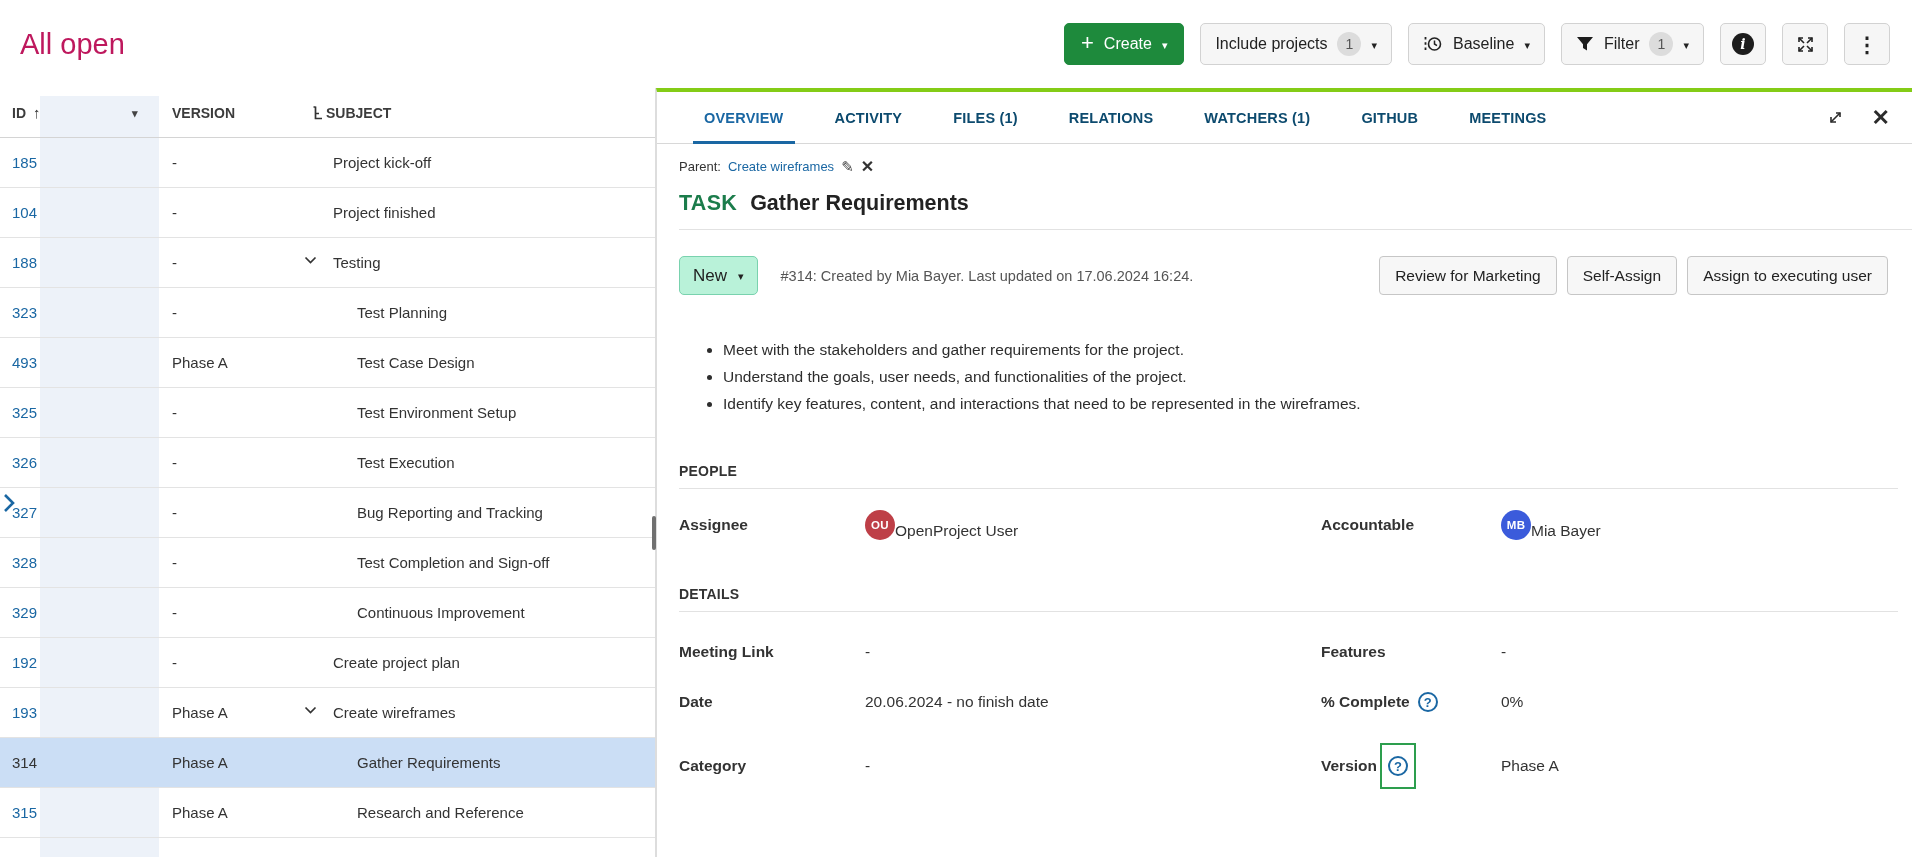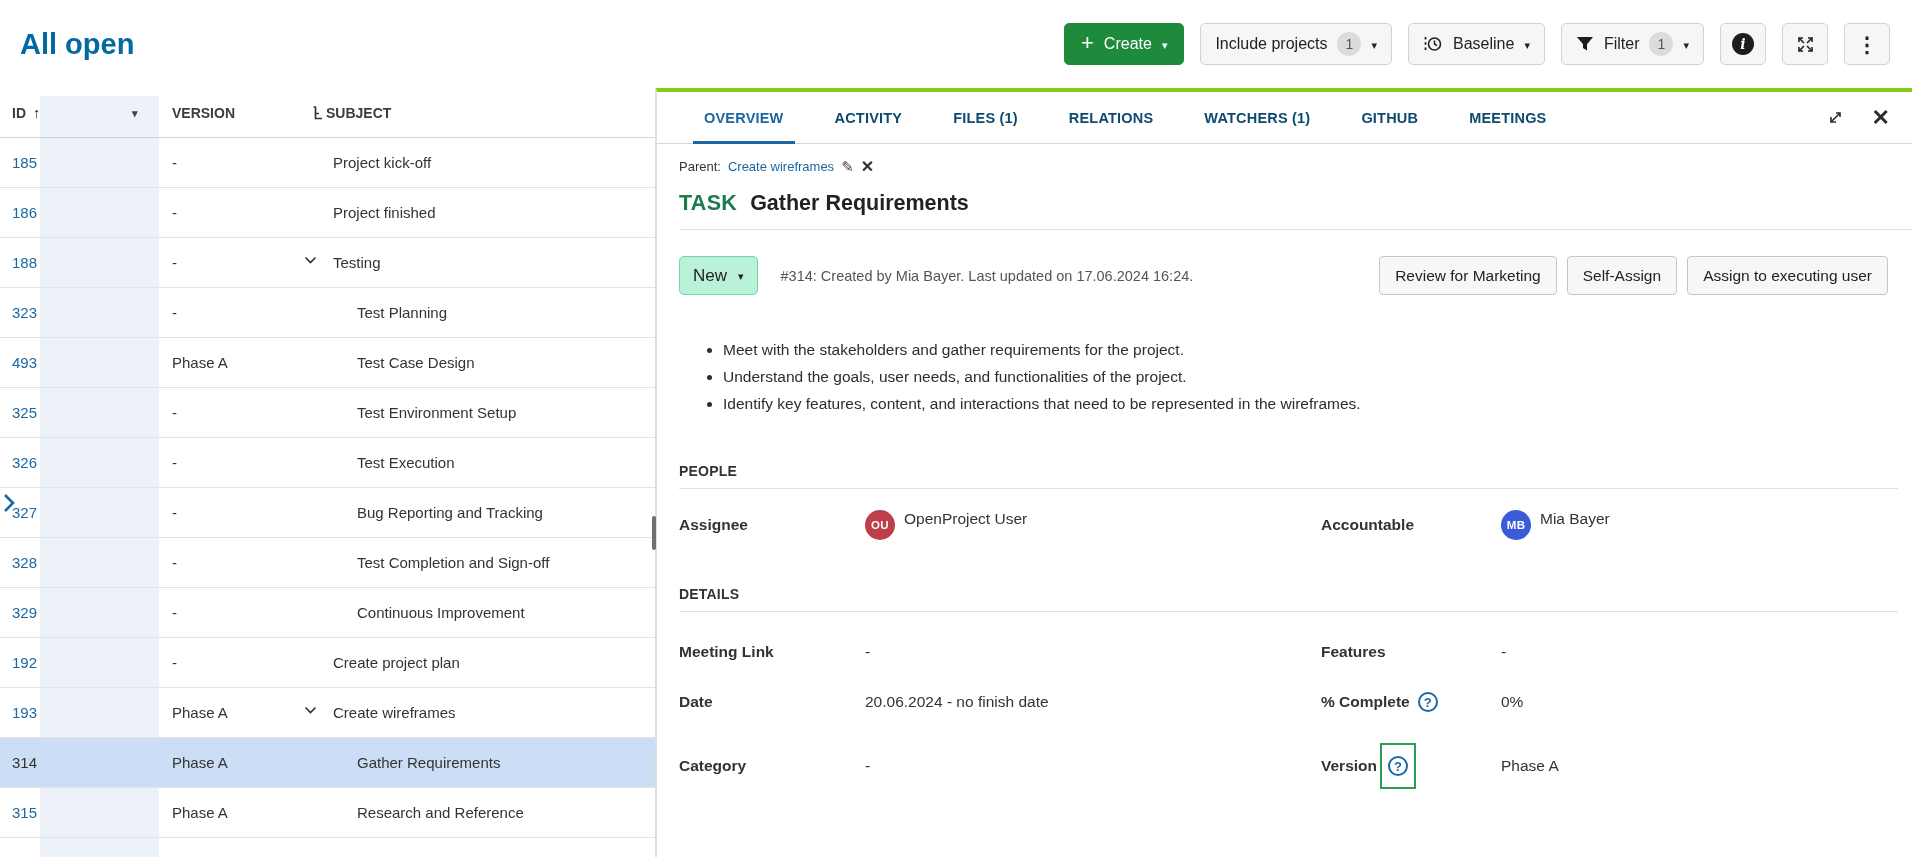--- a/index.html
+++ b/index.html
@@ -4,21 +4,21 @@
 <style>
   * { box-sizing: border-box; margin: 0; padding: 0; }
   html,body { width:1912px; height:857px; }
   body {
     font-family: "Liberation Sans", sans-serif;
     color:#333; background:#fff; overflow:hidden; position:relative;
   }
 
   
   .topbar { position:absolute; top:0; left:0; right:0; height:88px; display:flex; align-items:center; }
-  .page-title { font-size:29px; font-weight:700; color:#0369a1; margin-left:20px; }
+  .page-title { font-size:29px; font-weight:400; color:#be185d; margin-left:20px; }
   .toolbar { margin-left:auto; margin-right:22px; display:flex; align-items:center; gap:16px; }
   .btn {
     height:42px; display:inline-flex; align-items:center; gap:10px; padding:0 14px;
     background:#f6f6f6; border:1px solid #d2d2d2; border-radius:5px;
     font-size:16px; color:#222; cursor:pointer; white-space:nowrap;
   }
   .btn.icon-only { width:46px; justify-content:center; padding:0; }
   .btn-create { background:#1E8A3C; border-color:#1E8A3C; color:#fff; padding:0 16px; }
   .plus { font-size:22px; font-weight:400; line-height:1; margin-top:-2px; }
   .caret { font-size:11px; line-height:1; margin-top:2px; }
@@ -89,21 +89,21 @@
   .desc li { font-size:15.5px; color:#2d2d2d; margin-bottom:9px; list-style:disc; margin-left:20px; }
 
   .section-head { margin:0 0 0 22px; font-size:14px; font-weight:700; color:#333; letter-spacing:.2px; }
   .section-divider { border-bottom:1px solid #e2e2e2; margin:9px 14px 0 22px; }
   .people-head { margin-top:50px; }
   .details-head { margin-top:46px; }
 
   .grid4 { margin:0 14px 0 22px; display:grid; grid-template-columns:186px 456px 180px 1fr; align-items:center; }
   .people-grid { margin-top:21px; }
   .attr-label { font-size:15.5px; font-weight:700; color:#333; display:flex; align-items:center; gap:8px; }
-  .attr-value { font-size:15.5px; color:#333; display:flex; align-items:flex-start; gap:9px; }
+  .attr-value { font-size:15.5px; color:#333; display:flex; align-items:flex-end; }
   .detail-row { margin-top:31px; }
   .avatar { width:30px; height:30px; border-radius:50%; color:#fff; font-size:11.5px; font-weight:700;
             display:inline-flex; align-items:center; justify-content:center; letter-spacing:.3px; }
   .help { width:20px; height:20px; border-radius:50%; border:2px solid #1A67A3; color:#1A67A3;
           font-size:13px; font-weight:700; display:inline-flex; align-items:center; justify-content:center; cursor:pointer; flex:none; }
   .green-box { border:2px solid #2D9E4E; padding:11px 6px; display:inline-flex; align-items:center; margin-left:1px; }
 
   svg { display:block; }
 </style>
 </head>
@@ -188,21 +188,21 @@
         <span>SUBJECT</span>
       </div>
     </div>
     <div id="table-body">
         <div class="trow">
           <span class="c-id">185</span>
           <span class="c-version">-</span>
           <span class="c-subject"><span class="subject-inner" style="margin-left: 23px;">Project kick-off</span></span>
         </div>
         <div class="trow">
-          <span class="c-id">186</span>
+          <span class="c-id">104</span>
           <span class="c-version">-</span>
           <span class="c-subject"><span class="subject-inner" style="margin-left: 23px;">Project finished</span></span>
         </div>
         <div class="trow">
           <span class="c-id">188</span>
           <span class="c-version">-</span>
           <span class="c-subject"><span class="subject-inner" style="margin-left: 23px;">Testing<span class="row-chevron">
                 <svg width="13" height="9" viewBox="0 0 13 9">
                   <polyline points="1.5,1.5 6.5,6.5 11.5,1.5" fill="none" stroke="#333" stroke-width="1.7"></polyline>
                 </svg>

